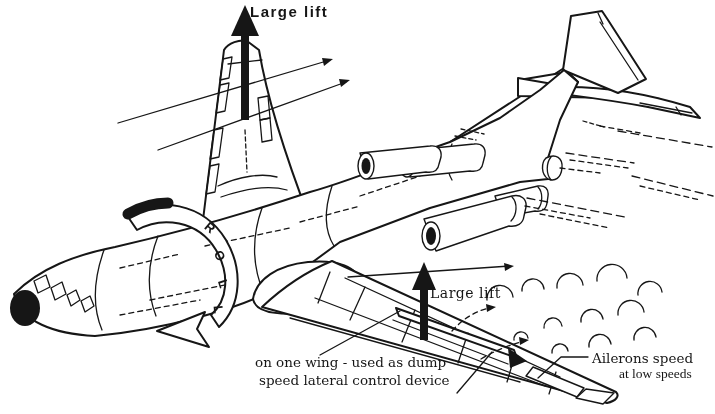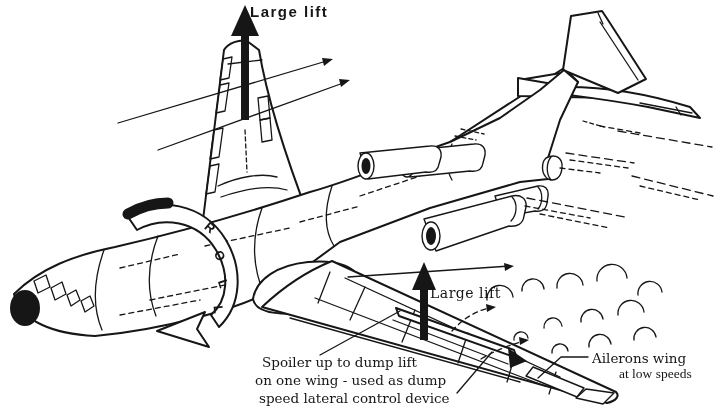--- a/index.html
+++ b/index.html
@@ -202,21 +202,20 @@
   <g>
     <path class="ln" d="M320,355 L400,311"></path>
     <path class="ln" d="M457,393 L492,352"></path>
     <path class="ln" d="M588,357 L561,357 L538,378"></path>
   </g>
 </svg>
 
   <div class="lbl lbl-large">Large lift</div>
   <div class="lbl lbl-small">Large lift</div>
   <div class="lbl lbl-spoiler">
-    <div class="l1">Spoiler up to dump lift</div>
     <div class="l2">on one wing - used as dump</div>
     <div class="l3">speed lateral control device</div>
   </div>
   <div class="lbl lbl-ailerons">
-    <div class="l1">Ailerons wing</div>
+    <div class="l1">Ailerons speed</div>
     <div class="l2">at low speeds</div>
   </div>
 </div>
 
 </body></html>

